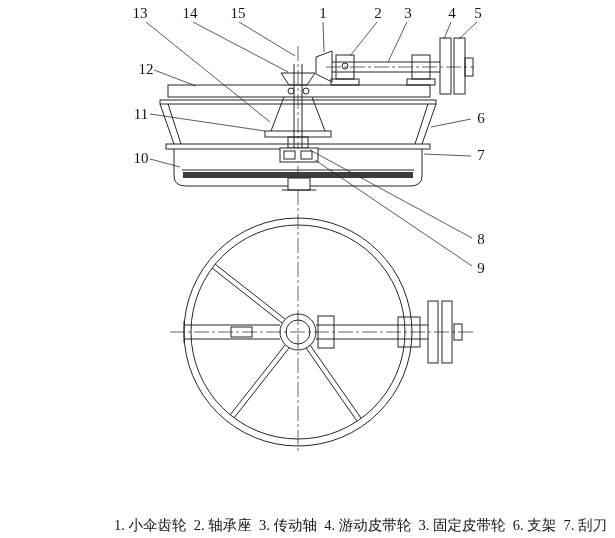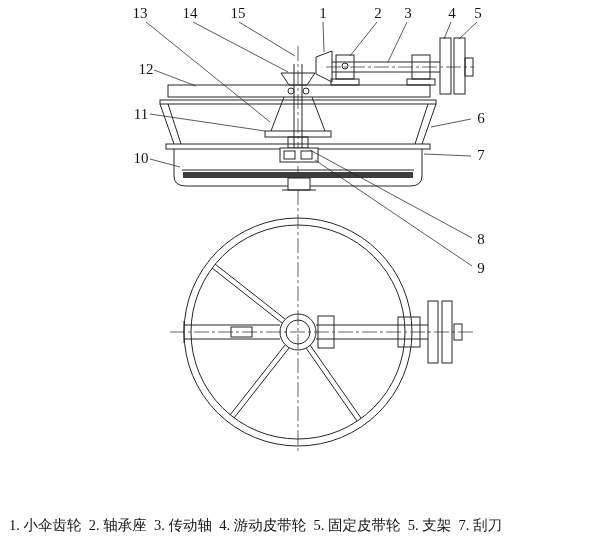--- a/index.html
+++ b/index.html
@@ -4,20 +4,21 @@
 <style>
   html, body { margin: 0; padding: 0; background: #ffffff; }
   .page {
     position: relative;
     width: 615px;
     height: 538px;
     background: #ffffff;
     border-right: 1px solid #cfcfcf;
     overflow: hidden;
     font-family: "Liberation Serif", serif;
+    text-align: right;
   }
   svg { display: block; }
   svg text {
     font-family: "Liberation Serif", serif;
     font-size: 15px;
     fill: #141414;
     stroke: none;
   }
   .legend {
     position: absolute;
@@ -191,18 +192,18 @@
       <text x="141" y="119" text-anchor="middle">11</text>
       <text x="141" y="163" text-anchor="middle">10</text>
       <text x="481" y="123" text-anchor="middle">6</text>
       <text x="481" y="160" text-anchor="middle">7</text>
       <text x="481" y="244" text-anchor="middle">8</text>
       <text x="481" y="273" text-anchor="middle">9</text>
     </g>
   </svg>
 
   <div class="legend">
-    <div class="legend-line">1. 小伞齿轮  2. 轴承座  3. 传动轴  4. 游动皮带轮  5. 固定皮带轮  5. 支架  7. 刮刀</div>
+    <div class="legend-line">1. 小伞齿轮  2. 轴承座  3. 传动轴  4. 游动皮带轮  3. 固定皮带轮  6. 支架  7. 刮刀</div>
     
     
   </div>
 
 </div>
 
 </body></html>

